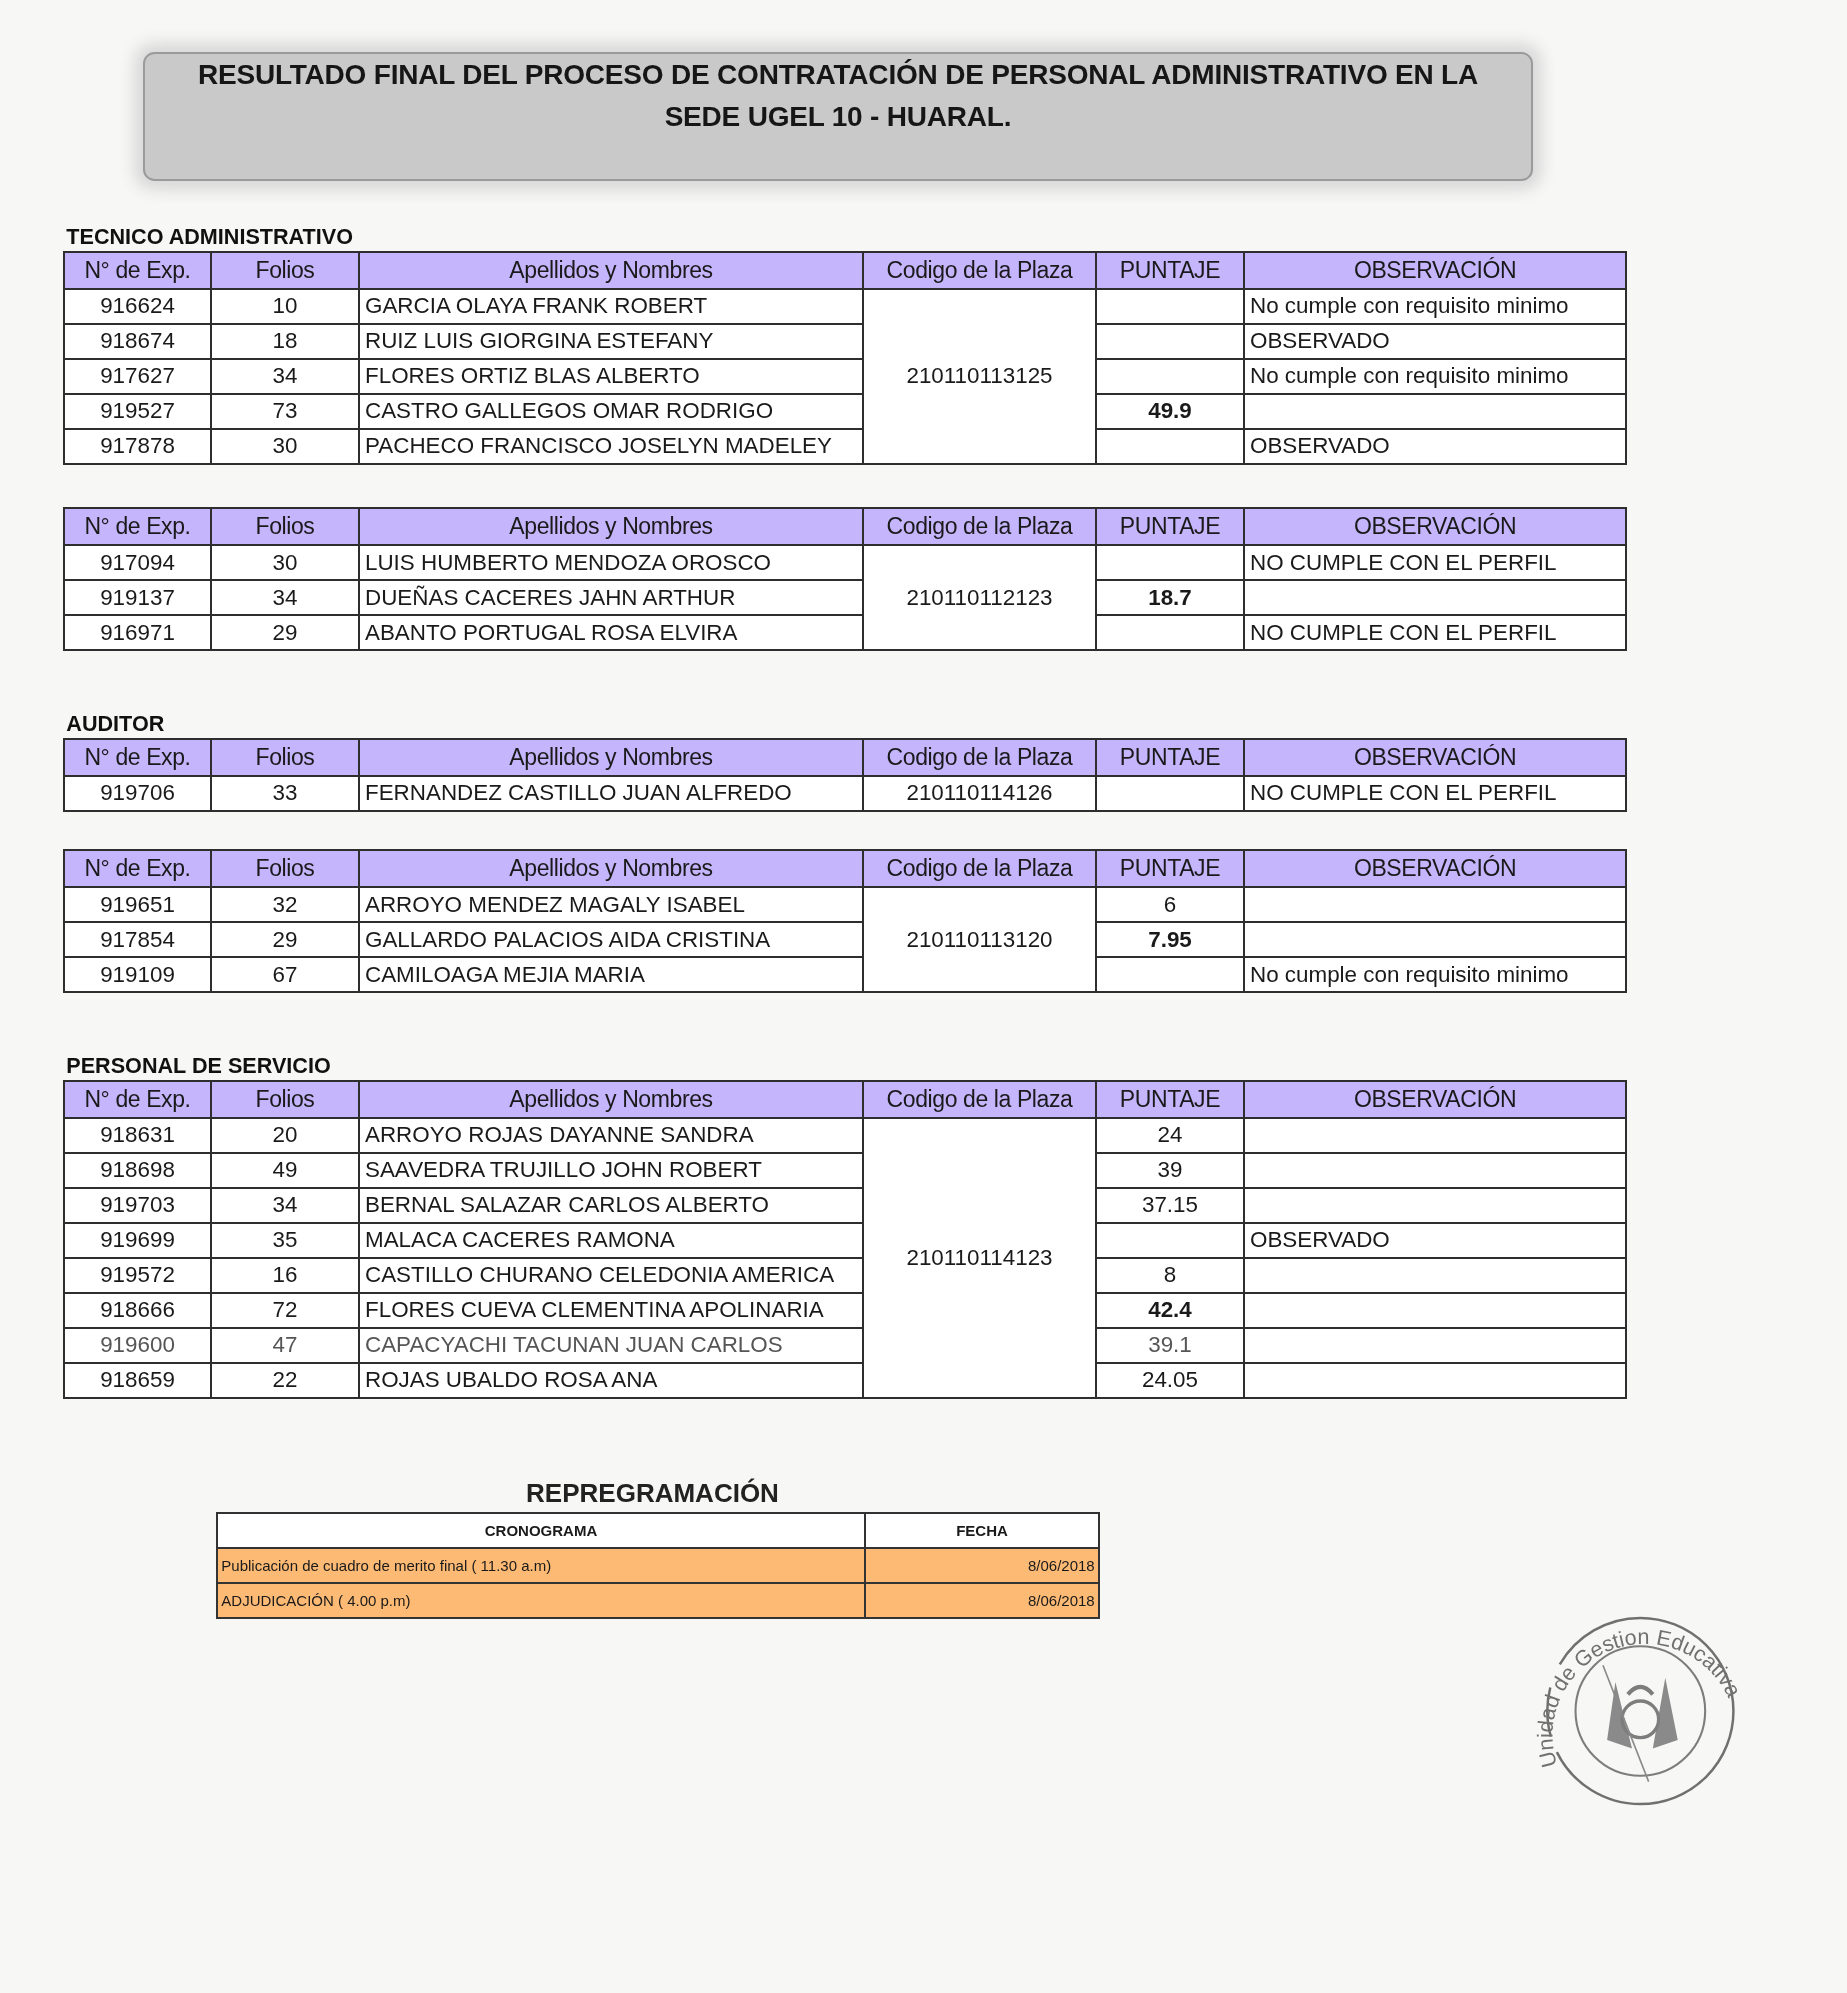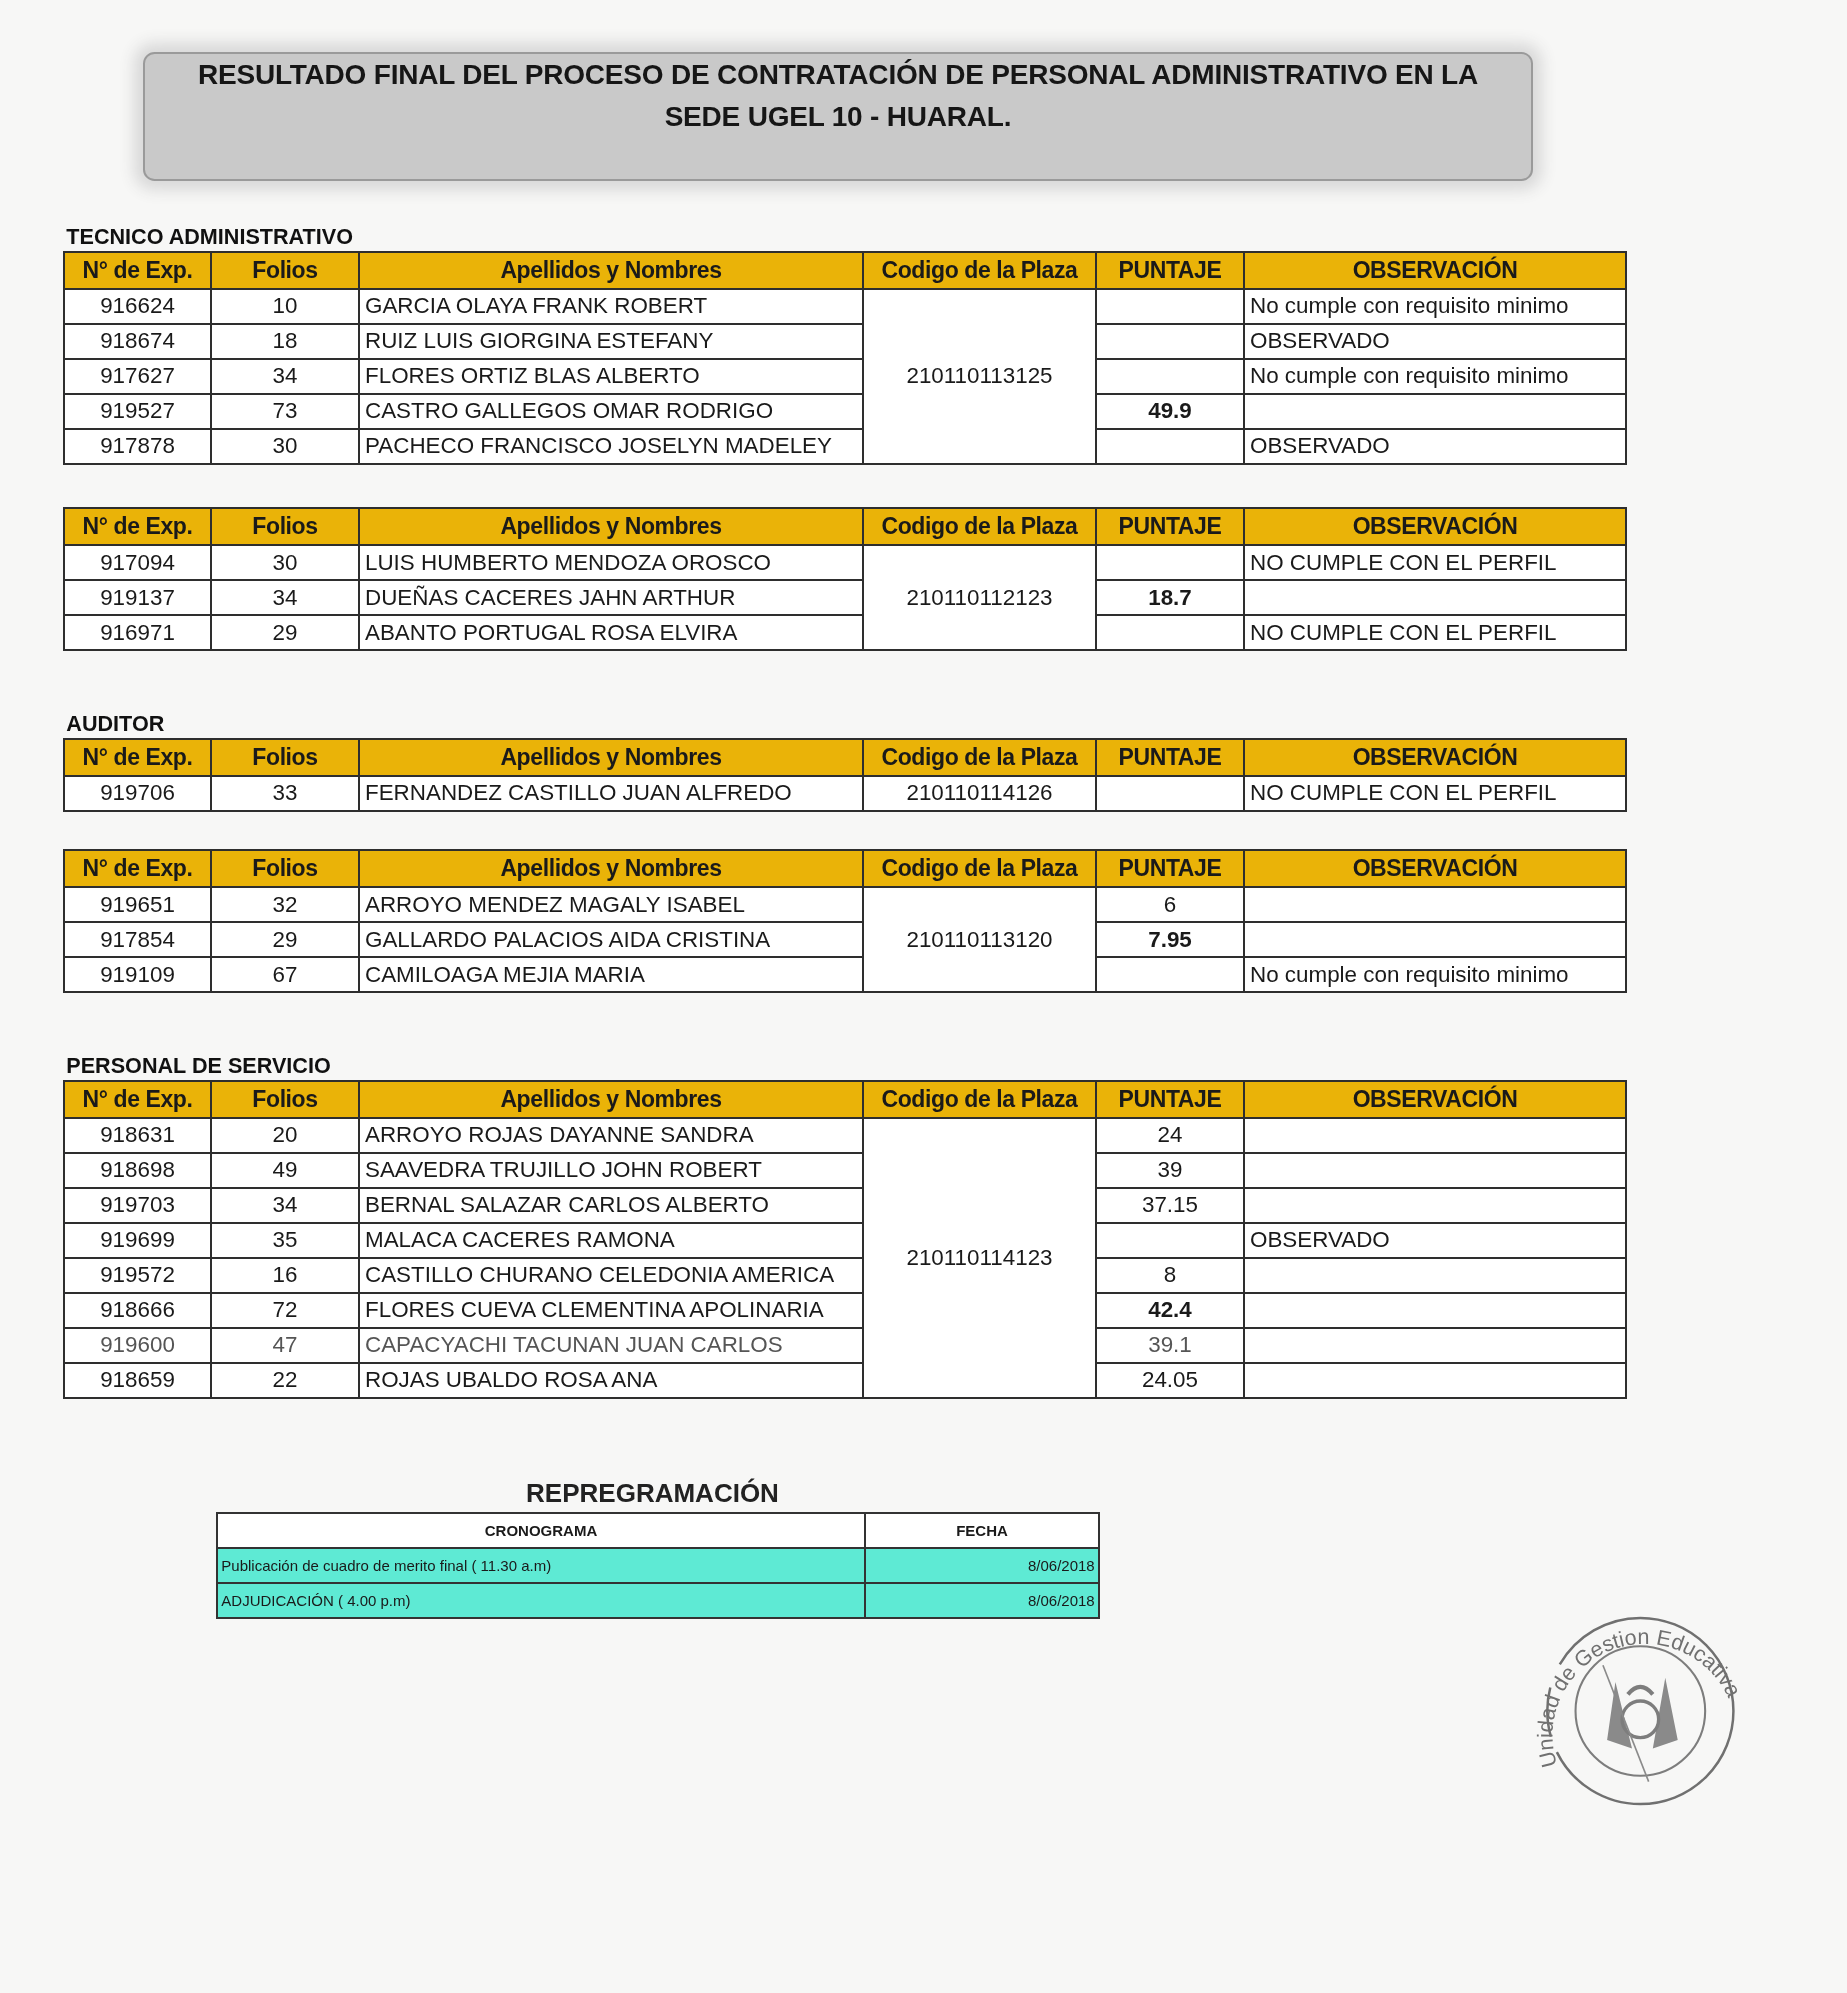--- a/index.html
+++ b/index.html
@@ -24,37 +24,37 @@
   }
   table.grid {
     border-collapse: collapse; width: 1562px; table-layout: fixed;
     border: 2.5px solid #2a2a2a;
   }
   table.grid th, table.grid td {
     border: 2.1px solid #2e2e2e; padding: 0; height: 33px; font-size: 22.4px;
     overflow: hidden; white-space: nowrap;
   }
   table.grid th {
-    background: #eab308; font-weight: bold; font-size: 23px; height: 35px;
+    background: #c4b5fd; font-weight: normal; font-size: 23px; height: 35px;
     font-family: "Liberation Sans", sans-serif; letter-spacing: -0.4px;
   }
   table.grid td { background: #fff; }
   .c { text-align: center; }
   .l { text-align: left; padding-left: 5px !important; }
   .b { font-weight: bold; }
   .faded { color: #555; }
   col.c1 { width: 147px; } col.c2 { width: 148px; } col.c3 { width: 504px; }
   col.c4 { width: 233px; } col.c5 { width: 148px; } col.c6 { width: 382px; }
 
   .repro { position: absolute; left: 216px; top: 1475px; width: 873px; }
   .repro-title { text-align: center; font-weight: bold; font-size: 26px; height: 37px; line-height: 37px; color: #222; }
   table.sched { border-collapse: collapse; width: 882px; table-layout: fixed; border: 2.9px solid #2a2a2a; }
   table.sched th, table.sched td { border: 2.1px solid #333; height: 33px; font-size: 15px; padding: 0 3.3px; }
   table.sched th { font-weight: bold; text-align: center; background: #fff; }
-  table.sched td { background: #5eead4; }
+  table.sched td { background: #fdba74; }
   table.sched td.date { text-align: right; }
 
   .stamp { position: absolute; left: 1524px; top: 1607px; width: 241px; height: 208px; opacity: 0.75; }
 </style>
 </head>
 <body>
 
 <div class="title-box">
   <div>RESULTADO FINAL DEL PROCESO DE CONTRATACIÓN   DE PERSONAL  ADMINISTRATIVO EN LA</div>
   <div>SEDE UGEL 10 - HUARAL.</div>

